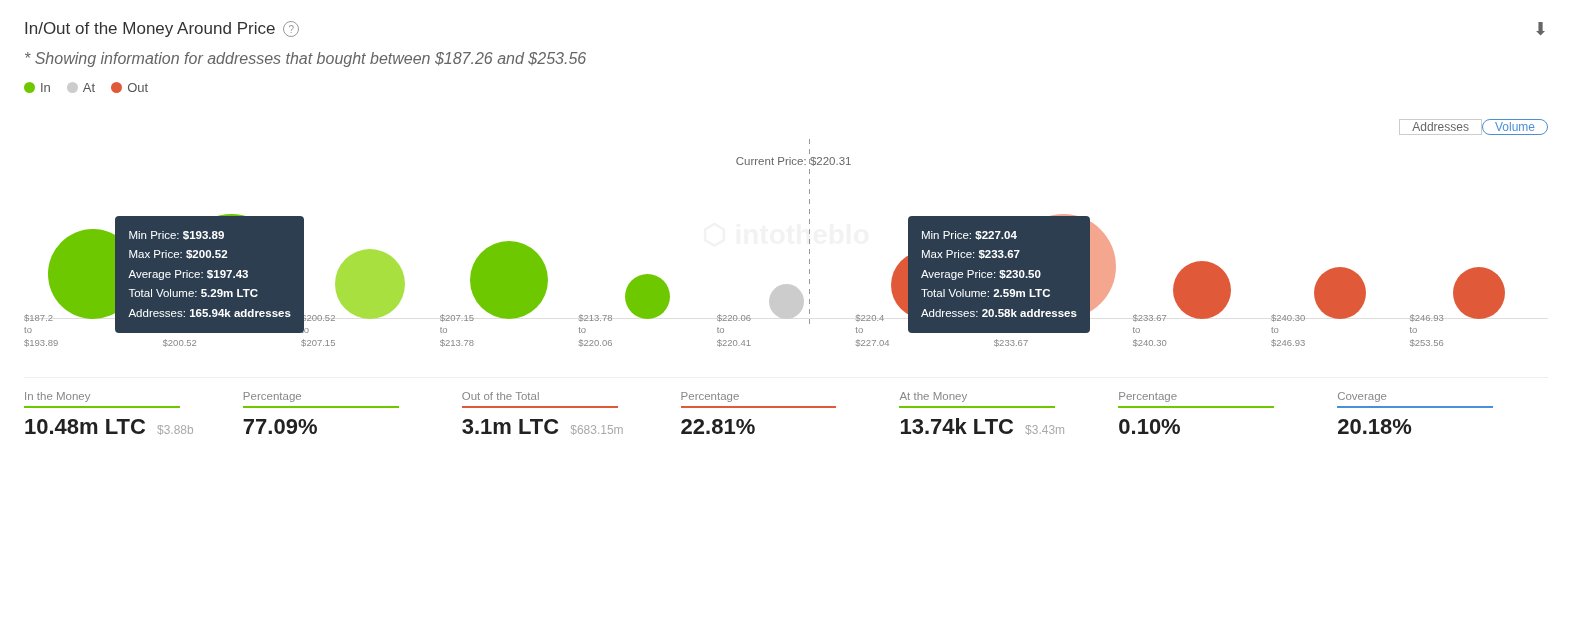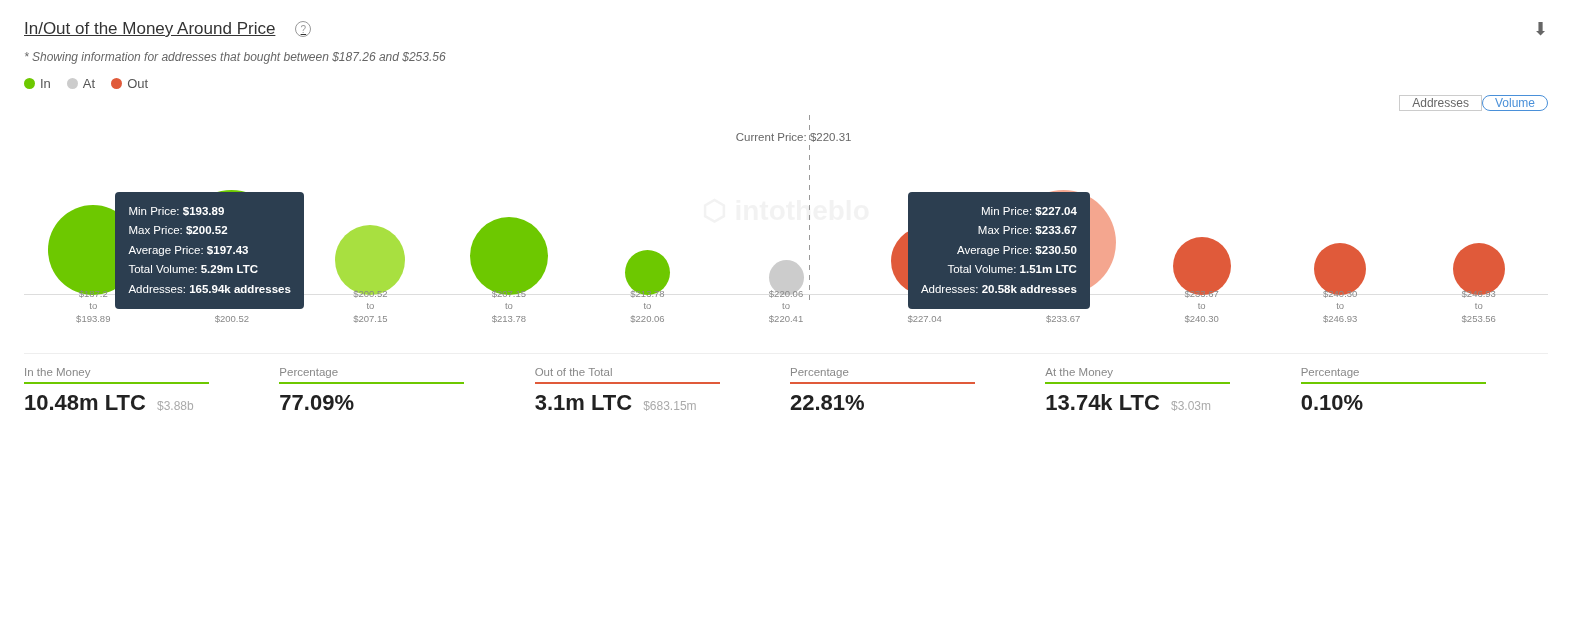--- a/index.html
+++ b/index.html
@@ -1,48 +1,48 @@
 <!DOCTYPE html>
 <html><head>
   <meta charset="utf-8">
   <style>
     * { box-sizing: border-box; margin: 0; padding: 0; }
     body { font-family: -apple-system, BlinkMacSystemFont, 'Segoe UI', sans-serif; background: #fff; color: #333; font-size: 13px; }
     .container { padding: 18px 24px; max-width: 1572px; }
     .header { display: flex; align-items: center; justify-content: space-between; margin-bottom: 10px; }
-    .title { font-size: 17px; font-weight: 500; color: #333; display: flex; align-items: center; gap: 20px; text-decoration: underline; }
+    .title { font-size: 17px; font-weight: 500; color: #333; display: flex; align-items: center; gap: 8px; }
     .help-icon { width: 16px; height: 16px; border-radius: 50%; border: 1.5px solid #999; display: inline-flex; align-items: center; justify-content: center; color: #999; font-size: 10px; cursor: pointer; }
     .download-icon { color: #666; cursor: pointer; font-size: 18px; }
-    .subtitle { font-style: italic; color: #666; font-size: 12px; margin-bottom: 12px; }
-    .legend { display: flex; align-items: center; gap: 16px; margin-bottom: 4px; }
+    .subtitle { font-style: italic; color: #666; font-size: 16px; margin-bottom: 12px; }
+    .legend { display: flex; align-items: center; gap: 16px; margin-bottom: 24px; }
     .legend-item { display: flex; align-items: center; gap: 5px; font-size: 13px; color: #555; }
     .dot { width: 11px; height: 11px; border-radius: 50%; display: inline-block; }
     .dot-in { background: #6dc800; }
     .dot-at { background: #ccc; }
     .dot-out { background: #e05a3a; }
     .chart-area { position: relative; width: 100%; height: 230px; margin-bottom: 0; }
     .toggle-buttons { position: absolute; top: 0; right: 0; display: flex; gap: 0; }
     .toggle-btn { padding: 0 12px; border: 1px solid #ccc; font-size: 12px; cursor: pointer; background: #fff; color: #666; }
     .toggle-btn.active { border-color: #4a90d9; color: #4a90d9; background: #fff; border-width: 1.5px; border-radius: 12px; }
     .current-price-label { position: absolute; top: 36px; left: 50.5%; transform: translateX(-50%); font-size: 11.5px; color: #666; white-space: nowrap; }
     .dashed-line { position: absolute; top: 20px; left: 51.5%; width: 1px; background: repeating-linear-gradient(to bottom, #999 0, #999 5px, transparent 5px, transparent 10px); height: 185px; }
     .bubble-col { flex: 1; display: flex; flex-direction: column; align-items: center; justify-content: flex-end; position: relative; height: 180px; }
     .bubble { border-radius: 50%; display: block; }
     .bubble-green { background: #6dc800; }
     .bubble-green-light { background: #a8e040; }
     .bubble-gray { background: #ccc; }
     .bubble-red { background: #e05a3a; }
     .bubble-red-light { background: #f08060; opacity: 0.7; }
     .axis-labels { display: flex; position: absolute; bottom: 0; left: 0; right: 0; }
-    .axis-col { flex: 1; text-align: center; font-size: 9.5px; color: #888; line-height: 1.3; }
+    .axis-col { flex: 1; text-align: left; font-size: 9.5px; color: #888; line-height: 1.3; }
     .baseline { position: absolute; bottom: 30px; left: 0; right: 0; height: 1px; background: #ddd; }
     .tooltip { position: absolute; background: #2c3e50; color: #fff; padding: 10px 13px; border-radius: 4px; font-size: 11.5px; line-height: 1.7; z-index: 10; pointer-events: none; }
     .tooltip b { font-weight: 700; }
     .tooltip.tooltip-left { left: 6%; top: 42%; }
-    .tooltip.tooltip-right { left: 58%; top: 42%; text-align: right; }
+    .tooltip.tooltip-right { left: 58%; top: 42%; }
     .watermark { position: absolute; top: 50%; left: 50%; transform: translate(-50%, -50%); opacity: 0.07; font-size: 28px; font-weight: 700; color: #555; white-space: nowrap; pointer-events: none; }
     .stats-row { display: flex; gap: 8px; margin-top: 28px; padding-top: 12px; border-top: 1px solid #eee; }
     .stat-block { flex: 1; padding: 0 16px 0 0; }
     .stat-label { font-size: 11.5px; color: #888; margin-bottom: 4px; }
     .stat-divider { height: 2px; width: 80%; margin-bottom: 6px; }
     .stat-divider-green { background: #6dc800; }
     .stat-divider-red { background: #e05a3a; }
     .stat-divider-blue { background: #4a90d9; }
     .stat-value { font-size: 22px; font-weight: 700; color: #222; }
     .stat-sub { font-size: 12px; color: #aaa; margin-left: 5px; font-weight: 400; }
@@ -159,21 +159,21 @@
       <span>Max Price: </span><b>$200.52</b><br>
       <span>Average Price: </span><b>$197.43</b><br>
       <span>Total Volume: </span><b>5.29m LTC</b><br>
       <span>Addresses: </span><b>165.94k addresses</b>
     </div>
 
     <div class="tooltip tooltip-right">
       <span>Min Price: </span><b>$227.04</b><br>
       <span>Max Price: </span><b>$233.67</b><br>
       <span>Average Price: </span><b>$230.50</b><br>
-      <span>Total Volume: </span><b>1.51m LTC</b><br>
+      <span>Total Volume: </span><b>2.59m LTC</b><br>
       <span>Addresses: </span><b>20.58k addresses</b>
     </div>
   </div>
 
   <div class="stats-row">
 
     <div class="stat-block">
       <div class="stat-label">In the Money</div>
       <div class="stat-divider stat-divider-green"></div>
       <div class="stat-value">10.48m LTC <span class="stat-sub">$3.88b</span></div>
@@ -193,23 +193,28 @@
 
     <div class="stat-block">
       <div class="stat-label">Percentage</div>
       <div class="stat-divider stat-divider-red"></div>
       <div class="stat-pct">22.81%</div>
     </div>
 
     <div class="stat-block">
       <div class="stat-label">At the Money</div>
       <div class="stat-divider stat-divider-green"></div>
-      <div class="stat-value">13.74k LTC <span class="stat-sub">$3.03m</span></div>
+      <div class="stat-value">13.74k LTC <span class="stat-sub">$3.43m</span></div>
     </div>
 
     <div class="stat-block">
       <div class="stat-label">Percentage</div>
       <div class="stat-divider stat-divider-green"></div>
       <div class="stat-pct">0.10%</div>
     </div>
 
+    <div class="stat-block">
+      <div class="stat-label">Coverage</div>
+      <div class="stat-divider stat-divider-blue"></div>
+      <div class="stat-pct">20.18%</div>
+    </div>
   </div>
 </div>
 
 </body></html>

